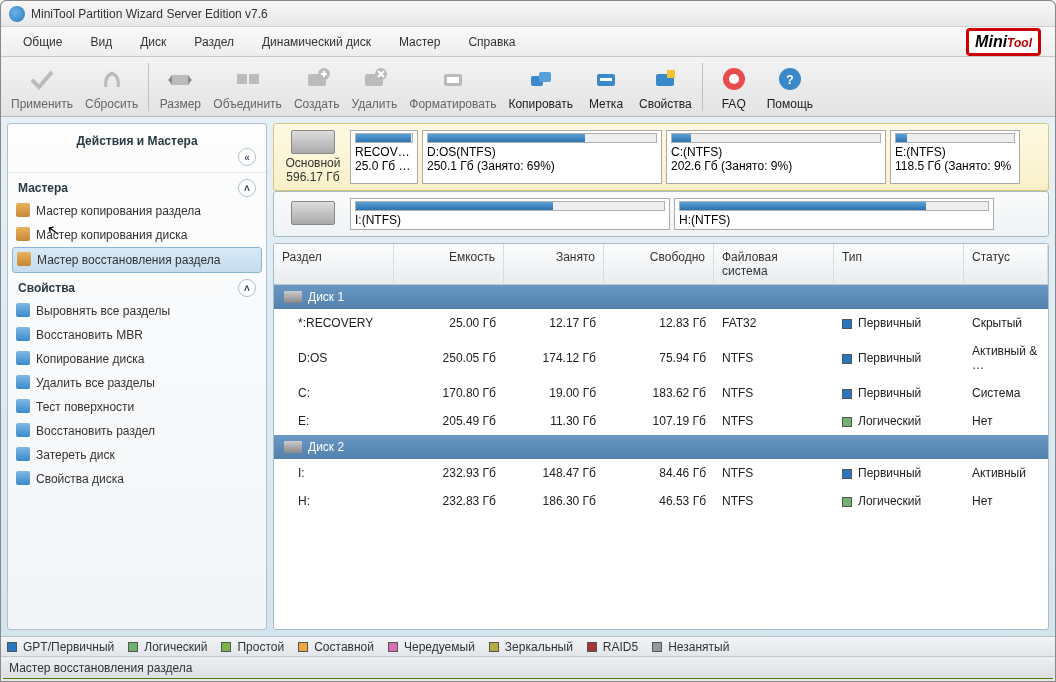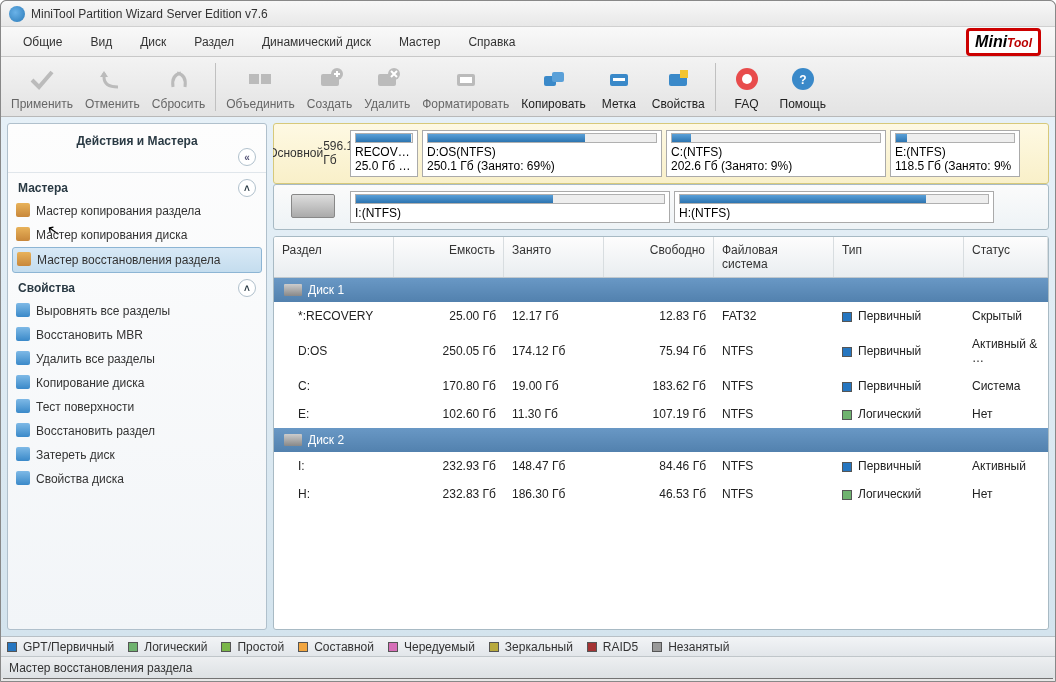--- a/index.html
+++ b/index.html
@@ -1,17 +1,17 @@
 <!DOCTYPE html>
 <html><head>
 <meta charset="utf-8">
 <style>
 * { margin:0; padding:0; box-sizing:border-box; font-family:"Segoe UI",Tahoma,sans-serif; font-size:12px; }
 body { background:#fff; }
-.window { width:1056px; height:682px; margin:0; border:1px solid #888; border-radius:6px 6px 0 0; background:#737373; position:relative; box-shadow:inset 0 0 0 2px #e8e8e8; }
+.window { width:1056px; height:682px; margin:0; border:1px solid #888; border-radius:6px 6px 0 0; background:#4d7c0f; position:relative; box-shadow:inset 0 0 0 2px #e8e8e8; }
 .titlebar { height:26px; display:flex; align-items:center; padding:0 8px; background:linear-gradient(#f7f7f7,#e8e8e8); border-radius:6px 6px 0 0; border-bottom:1px solid #d0d0d0; }
 .app-icon { width:16px; height:16px; margin-right:6px; background:radial-gradient(circle at 40% 40%,#6ab2e8,#2a7ab8); border-radius:50%; }
 .title { color:#333; }
 .menubar { height:30px; display:flex; align-items:center; padding:0 8px; background:linear-gradient(#f9f9f9,#eee); border-bottom:1px solid #c8c8c8; }
 .menuitem { padding:0 14px; line-height:30px; color:#333; cursor:default; }
 .logo { margin-left:auto; margin-right:6px; padding:2px 6px; background:#fff; border:3px solid #c00; border-radius:4px; font-style:italic; font-weight:bold; color:#000; font-size:16px; }
 .logo span { color:#b00; }
 .toolbar { display:flex; align-items:flex-start; padding:4px 4px 0; background:linear-gradient(#f3f3f3,#e3e3e3); border-bottom:1px solid #b8b8b8; height:60px; }
 .tbtn { display:flex; flex-direction:column; align-items:center; padding:2px 6px 4px; min-width:54px; cursor:default; color:#666; }
 .tbtn.enabled { color:#222; }
@@ -26,30 +26,30 @@
 .sp-sub .chev { margin-left:auto; width:18px; height:18px; border:1px solid #b0c0cc; border-radius:50%; display:flex; align-items:center; justify-content:center; font-size:10px; background:#fff; }
 .sp-item { padding:5px 10px 5px 28px; position:relative; color:#333; cursor:default; }
 .sp-item:before { content:''; position:absolute; left:8px; top:4px; width:14px; height:14px; background:linear-gradient(#7eb9e6,#3a89c9); border-radius:2px; }
 .sp-item.wiz1:before { background:linear-gradient(#e8b25a,#c8873a); }
 .sp-item.sel { background:linear-gradient(#d8e9f6,#c4ddee); border:1px solid #8db5d4; border-radius:3px; margin:0 4px; padding-left:24px; }
 .sp-item.sel:before { left:4px; }
 .sp-pending { padding:10px; font-weight:bold; color:#2a3a44; }
 .main { flex:1; display:flex; flex-direction:column; gap:6px; overflow:hidden; }
 .diskrow { display:flex; gap:4px; padding:6px; background:linear-gradient(#fbfbfb,#eef3f6); border:1px solid #a8bac4; border-radius:3px; }
 .diskrow.selected { background:linear-gradient(#fef9e3,#f9f0c9); border-color:#d7c97a; }
-.diskico { width:66px; display:flex; flex-direction:row; align-items:center; justify-content:center; color:#333; font-size:10px; }
+.diskico { width:66px; display:flex; flex-direction:column; align-items:center; justify-content:center; color:#333; font-size:10px; }
 .drv { width:44px; height:24px; background:linear-gradient(#ddd,#aaa); border:1px solid #888; border-radius:2px; margin-bottom:2px; }
 .part { flex:1; min-width:60px; padding:2px 4px; border:1px solid #aaa; background:#fff; font-size:11px; line-height:1.2; overflow:hidden; }
 .part .bar { height:10px; background:#eee; border:1px solid #b0b0b0; position:relative; margin-bottom:2px; }
 .part .fill { position:absolute; top:0; left:0; bottom:0; background:linear-gradient(#5aa0d8,#2c74b0); }
 .partlabel { white-space:nowrap; overflow:hidden; text-overflow:ellipsis; }
 .grid { flex:1; background:#fff; border:1px solid #a8bac4; border-radius:3px; overflow:auto; }
 .ghead { display:flex; background:linear-gradient(#fdfdfd,#e9edf0); border-bottom:1px solid #c0c8ce; font-weight:normal; color:#333; }
 .gcol { padding:6px 8px; border-right:1px solid #d8dde0; }
-.c0{width:120px;} .c1{width:110px;text-align:right;} .c2{width:100px;text-align:left;} .c3{width:110px;text-align:right;} .c4{width:120px;} .c5{width:130px;} .c6{flex:1;}
+.c0{width:120px;} .c1{width:110px;text-align:right;} .c2{width:100px;text-align:right;} .c3{width:110px;text-align:right;} .c4{width:120px;} .c5{width:130px;} .c6{flex:1;}
 .grow { display:flex; align-items:center; padding:4px 0; color:#222; }
 .gcell { padding:3px 8px; }
 .ghdr { background:linear-gradient(#6998c5,#5281ae); color:#fff; padding:5px 10px; display:flex; align-items:center; gap:6px; }
 .ghdr .dico { width:18px; height:12px; background:linear-gradient(#ccc,#888); border-radius:1px; }
 .sq { display:inline-block; width:10px; height:10px; border:1px solid #555; margin-right:6px; vertical-align:middle; }
 .leg-primary{background:#2676c0;} .leg-logical{background:#6fb36f;} .leg-simple{background:#7ab64a;} .leg-span{background:#f2a640;} .leg-stripe{background:#d66fb8;} .leg-mirror{background:#b8aa3e;} .leg-raid{background:#a43434;} .leg-unalloc{background:#999;}
 .legend { height:20px; background:linear-gradient(#f2f4f6,#e2e6ea); border-top:1px solid #b8c0c6; display:flex; align-items:center; padding:0 6px; gap:14px; font-size:11px; color:#333; }
 .statusbar { height:22px; background:linear-gradient(#edeff1,#dde1e4); border-top:1px solid #c0c6ca; padding:0 8px; display:flex; align-items:center; color:#333; }
 .cursor { position:absolute; left:46px; top:220px; font-size:16px; pointer-events:none; transform:rotate(-10deg); }
 </style>
@@ -80,35 +80,35 @@
         <div class="tico">
           <svg viewBox="0 0 28 28">
             <path d="M4 15 L11 22 L24 7" stroke="#bbb" stroke-width="4" fill="none"></path>
           </svg>
         </div>
         <div>Применить</div>
       </div>
       <div class="tbtn">
         <div class="tico">
           <svg viewBox="0 0 28 28">
-            <path d="M20 22 Q6 22 6 12 L6 8" stroke="#bbb" stroke-width="3" fill="none"></path>
-            <path d="M2 12 L6 6 L10 12 Z" fill="#bbb"></path>
-          </svg>
-        </div>
-        <div>Отменить</div>
-      </div>
-      <div class="tbtn">
-        <div class="tico">
-          <svg viewBox="0 0 28 28">
             <path d="M8 22 Q6 10 16 8 M20 22 Q22 10 12 8" stroke="#bbb" stroke-width="3" fill="none"></path>
           </svg>
         </div>
         <div>Сбросить</div>
       </div>
       <div class="tsep"></div>
+      <div class="tbtn">
+        <div class="tico">
+          <svg viewBox="0 0 28 28">
+            <rect x="4" y="10" width="20" height="10" fill="#bbb" rx="2"></rect>
+            <path d="M2 15 L6 11 L6 19 Z M26 15 L22 11 L22 19 Z" fill="#888"></path>
+          </svg>
+        </div>
+        <div>Размер</div>
+      </div>
       <div class="tbtn">
         <div class="tico">
           <svg viewBox="0 0 28 28">
             <rect x="3" y="9" width="10" height="10" fill="#bbb"></rect>
             <rect x="15" y="9" width="10" height="10" fill="#bbb"></rect>
           </svg>
         </div>
         <div>Объединить</div>
       </div>
       <div class="tbtn">
@@ -203,22 +203,22 @@
           <div class="sp-item wiz1">Мастер копирования диска</div>
           <div class="sp-item wiz1 sel">Мастер восстановления раздела</div>
         </div>
       <div class="sp-sub">
         <span>Свойства</span>
         <span class="chev">˄</span>
       </div>
       <div id="ops">
           <div class="sp-item">Выровнять все разделы</div>
           <div class="sp-item">Восстановить MBR</div>
+          <div class="sp-item">Копирование диска</div>
           <div class="sp-item">Удалить все разделы</div>
-          <div class="sp-item">Копирование диска</div>
           <div class="sp-item">Тест поверхности</div>
           <div class="sp-item">Восстановить раздел</div>
           <div class="sp-item">Затереть диск</div>
           <div class="sp-item">Свойства диска</div>
         </div>
     </div>
 
     <div class="main">
       <div id="diskmap">
           <div class="diskrow selected">
@@ -315,21 +315,21 @@
               <div class="gcell c0" style="padding-left:24px">C:</div>
               <div class="gcell c1">170.80 Гб</div>
               <div class="gcell c2">19.00 Гб</div>
               <div class="gcell c3">183.62 Гб</div>
               <div class="gcell c4">NTFS</div>
               <div class="gcell c5"><span class="sq leg-primary"></span>Первичный</div>
               <div class="gcell c6">Система</div>
             </div>
             <div class="grow">
               <div class="gcell c0" style="padding-left:24px">E:</div>
-              <div class="gcell c1">102.60 Гб</div>
+              <div class="gcell c1">205.49 Гб</div>
               <div class="gcell c2">11.30 Гб</div>
               <div class="gcell c3">107.19 Гб</div>
               <div class="gcell c4">NTFS</div>
               <div class="gcell c5"><span class="sq leg-logical"></span>Логический</div>
               <div class="gcell c6">Нет</div>
             </div>
             <div class="ghdr">
               <span class="dico"></span>
               <span>Диск 2</span>
             </div>

